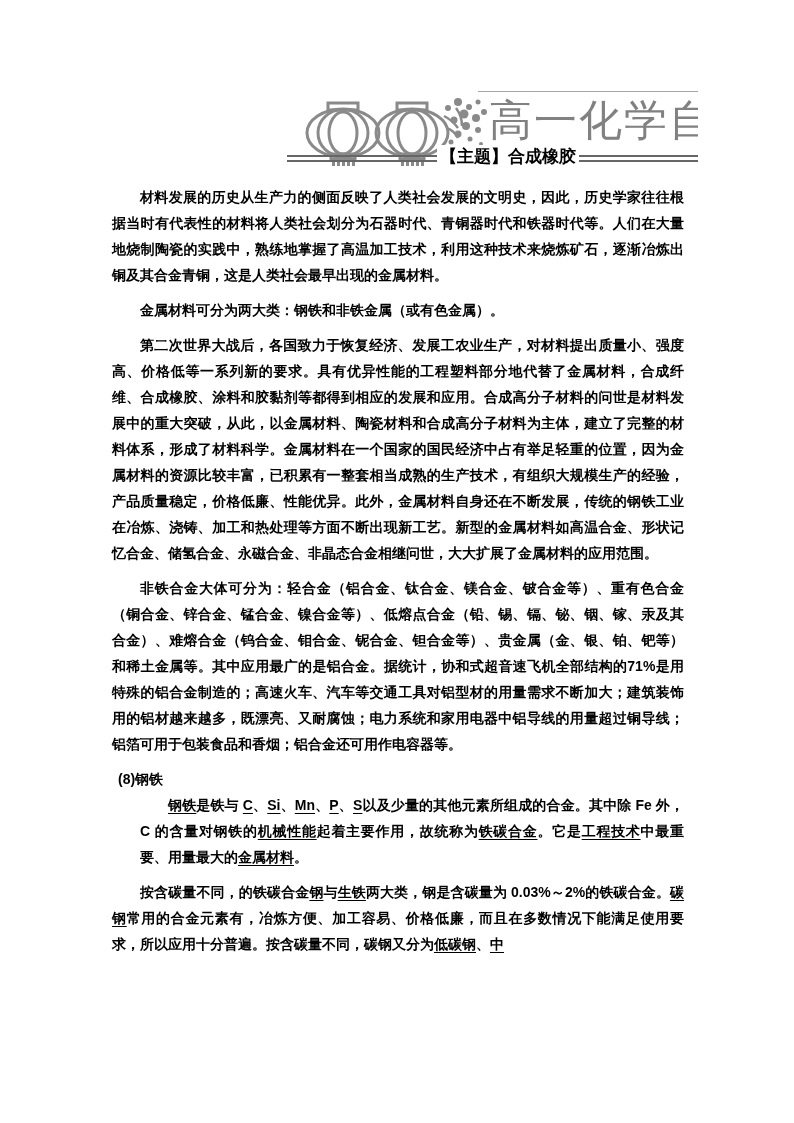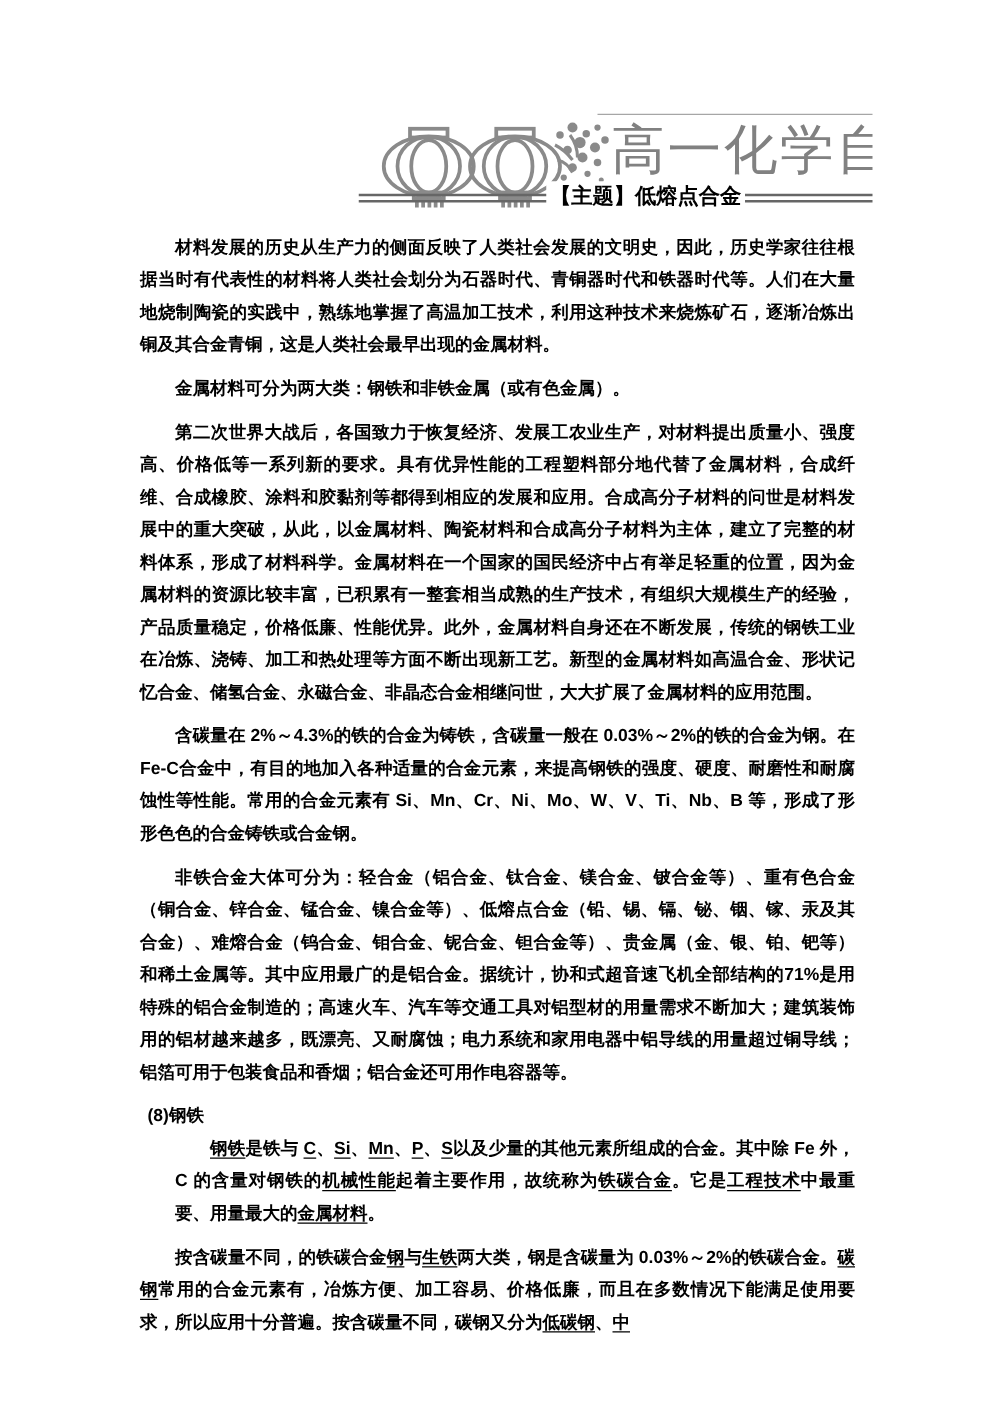--- a/index.html
+++ b/index.html
@@ -152,26 +152,25 @@
         <path d="M156 22 q8 4 14 12"></path>
         <path d="M158 34 q8 2 12 10"></path>
         <path d="M168 14 q6 8 6 18"></path>
       </g>
     </svg>
   </div>
 
   <div class="masthead-title">高一化学自助餐</div>
 
   <div class="topic-rule"></div>
-  <div class="topic-label">【主题】低熔点合金</div>
+  <div class="topic-label">【主题】合成橡胶</div>
 
   <div class="doc">
       <p class="para"><span>材料发展的历史从生产力的侧面反映了人类社会发展的文明史，因此，历史学家往往根据当时有代表性的材料将人类社会划分为石器时代、青铜器时代和铁器时代等。人们在大量地烧制陶瓷的实践中，熟练地掌握了高温加工技术，利用这种技术来烧炼矿石，逐渐冶炼出铜及其合金青铜，这是人类社会最早出现的金属材料。</span></p>
       <p class="para"><span>金属材料可分为两大类：钢铁和非铁金属（或有色金属）。</span></p>
       <p class="para"><span>第二次世界大战后，各国致力于恢复经济、发展工农业生产，对材料提出质量小、强度高、价格低等一系列新的要求。具有优异性能的工程塑料部分地代替了金属材料，合成纤维、合成橡胶、涂料和胶黏剂等都得到相应的发展和应用。合成高分子材料的问世是材料发展中的重大突破，从此，以金属材料、陶瓷材料和合成高分子材料为主体，建立了完整的材料体系，形成了材料科学。金属材料在一个国家的国民经济中占有举足轻重的位置，因为金属材料的资源比较丰富，已积累有一整套相当成熟的生产技术，有组织大规模生产的经验，产品质量稳定，价格低廉、性能优异。此外，金属材料自身还在不断发展，传统的钢铁工业在冶炼、浇铸、加工和热处理等方面不断出现新工艺。新型的金属材料如高温合金、形状记忆合金、储氢合金、永磁合金、非晶态合金相继问世，大大扩展了金属材料的应用范围。</span></p>
-      <p class="para"><span>含碳量在 2%～4.3%的铁的合金为铸铁，含碳量一般在 0.03%～2%的铁的合金为钢。在Fe-C合金中，有目的地加入各种适量的合金元素，来提高钢铁的强度、硬度、耐磨性和耐腐蚀性等性能。常用的合金元素有 Si、Mn、Cr、Ni、Mo、W、V、Ti、Nb、B 等，形成了形形色色的合金铸铁或合金钢。</span></p>
       <p class="para"><span>非铁合金大体可分为：轻合金（铝合金、钛合金、镁合金、铍合金等）、重有色合金（铜合金、锌合金、锰合金、镍合金等）、低熔点合金（铅、锡、镉、铋、铟、镓、汞及其合金）、难熔合金（钨合金、钼合金、铌合金、钽合金等）、贵金属（金、银、铂、钯等）和稀土金属等。其中应用最广的是铝合金。据统计，协和式超音速飞机全部结构的71%是用特殊的铝合金制造的；高速火车、汽车等交通工具对铝型材的用量需求不断加大；建筑装饰用的铝材越来越多，既漂亮、又耐腐蚀；电力系统和家用电器中铝导线的用量超过铜导线；铝箔可用于包装食品和香烟；铝合金还可用作电容器等。</span></p>
       <p class="para heading"><span>(8)钢铁</span></p>
       <p class="para tight"><span class="u">钢铁</span><span>是铁与 </span><span class="u">C</span><span>、</span><span class="u">Si</span><span>、</span><span class="u">Mn</span><span>、</span><span class="u">P</span><span>、</span><span class="u">S</span><span>以及少量的其他元素所组成的合金。其中除 Fe 外，C 的含量对钢铁的</span><span class="u">机械性能</span><span>起着主要作用，故统称为</span><span class="u">铁碳合金</span><span>。它是</span><span class="u">工程技术</span><span>中最重要、用量最大的</span><span class="u">金属材料</span><span>。</span></p>
       <p class="para"><span>按含碳量不同，的铁碳合金</span><span class="u">钢</span><span>与</span><span class="u">生铁</span><span>两大类，钢是含碳量为 0.03%～2%的铁碳合金。</span><span class="u">碳钢</span><span>常用的合金元素有，冶炼方便、加工容易、价格低廉，而且在多数情况下能满足使用要求，所以应用十分普遍。按含碳量不同，碳钢又分为</span><span class="u">低碳钢</span><span>、</span><span class="u">中</span></p>
     </div>
 
 </div>
 
 </body></html>

